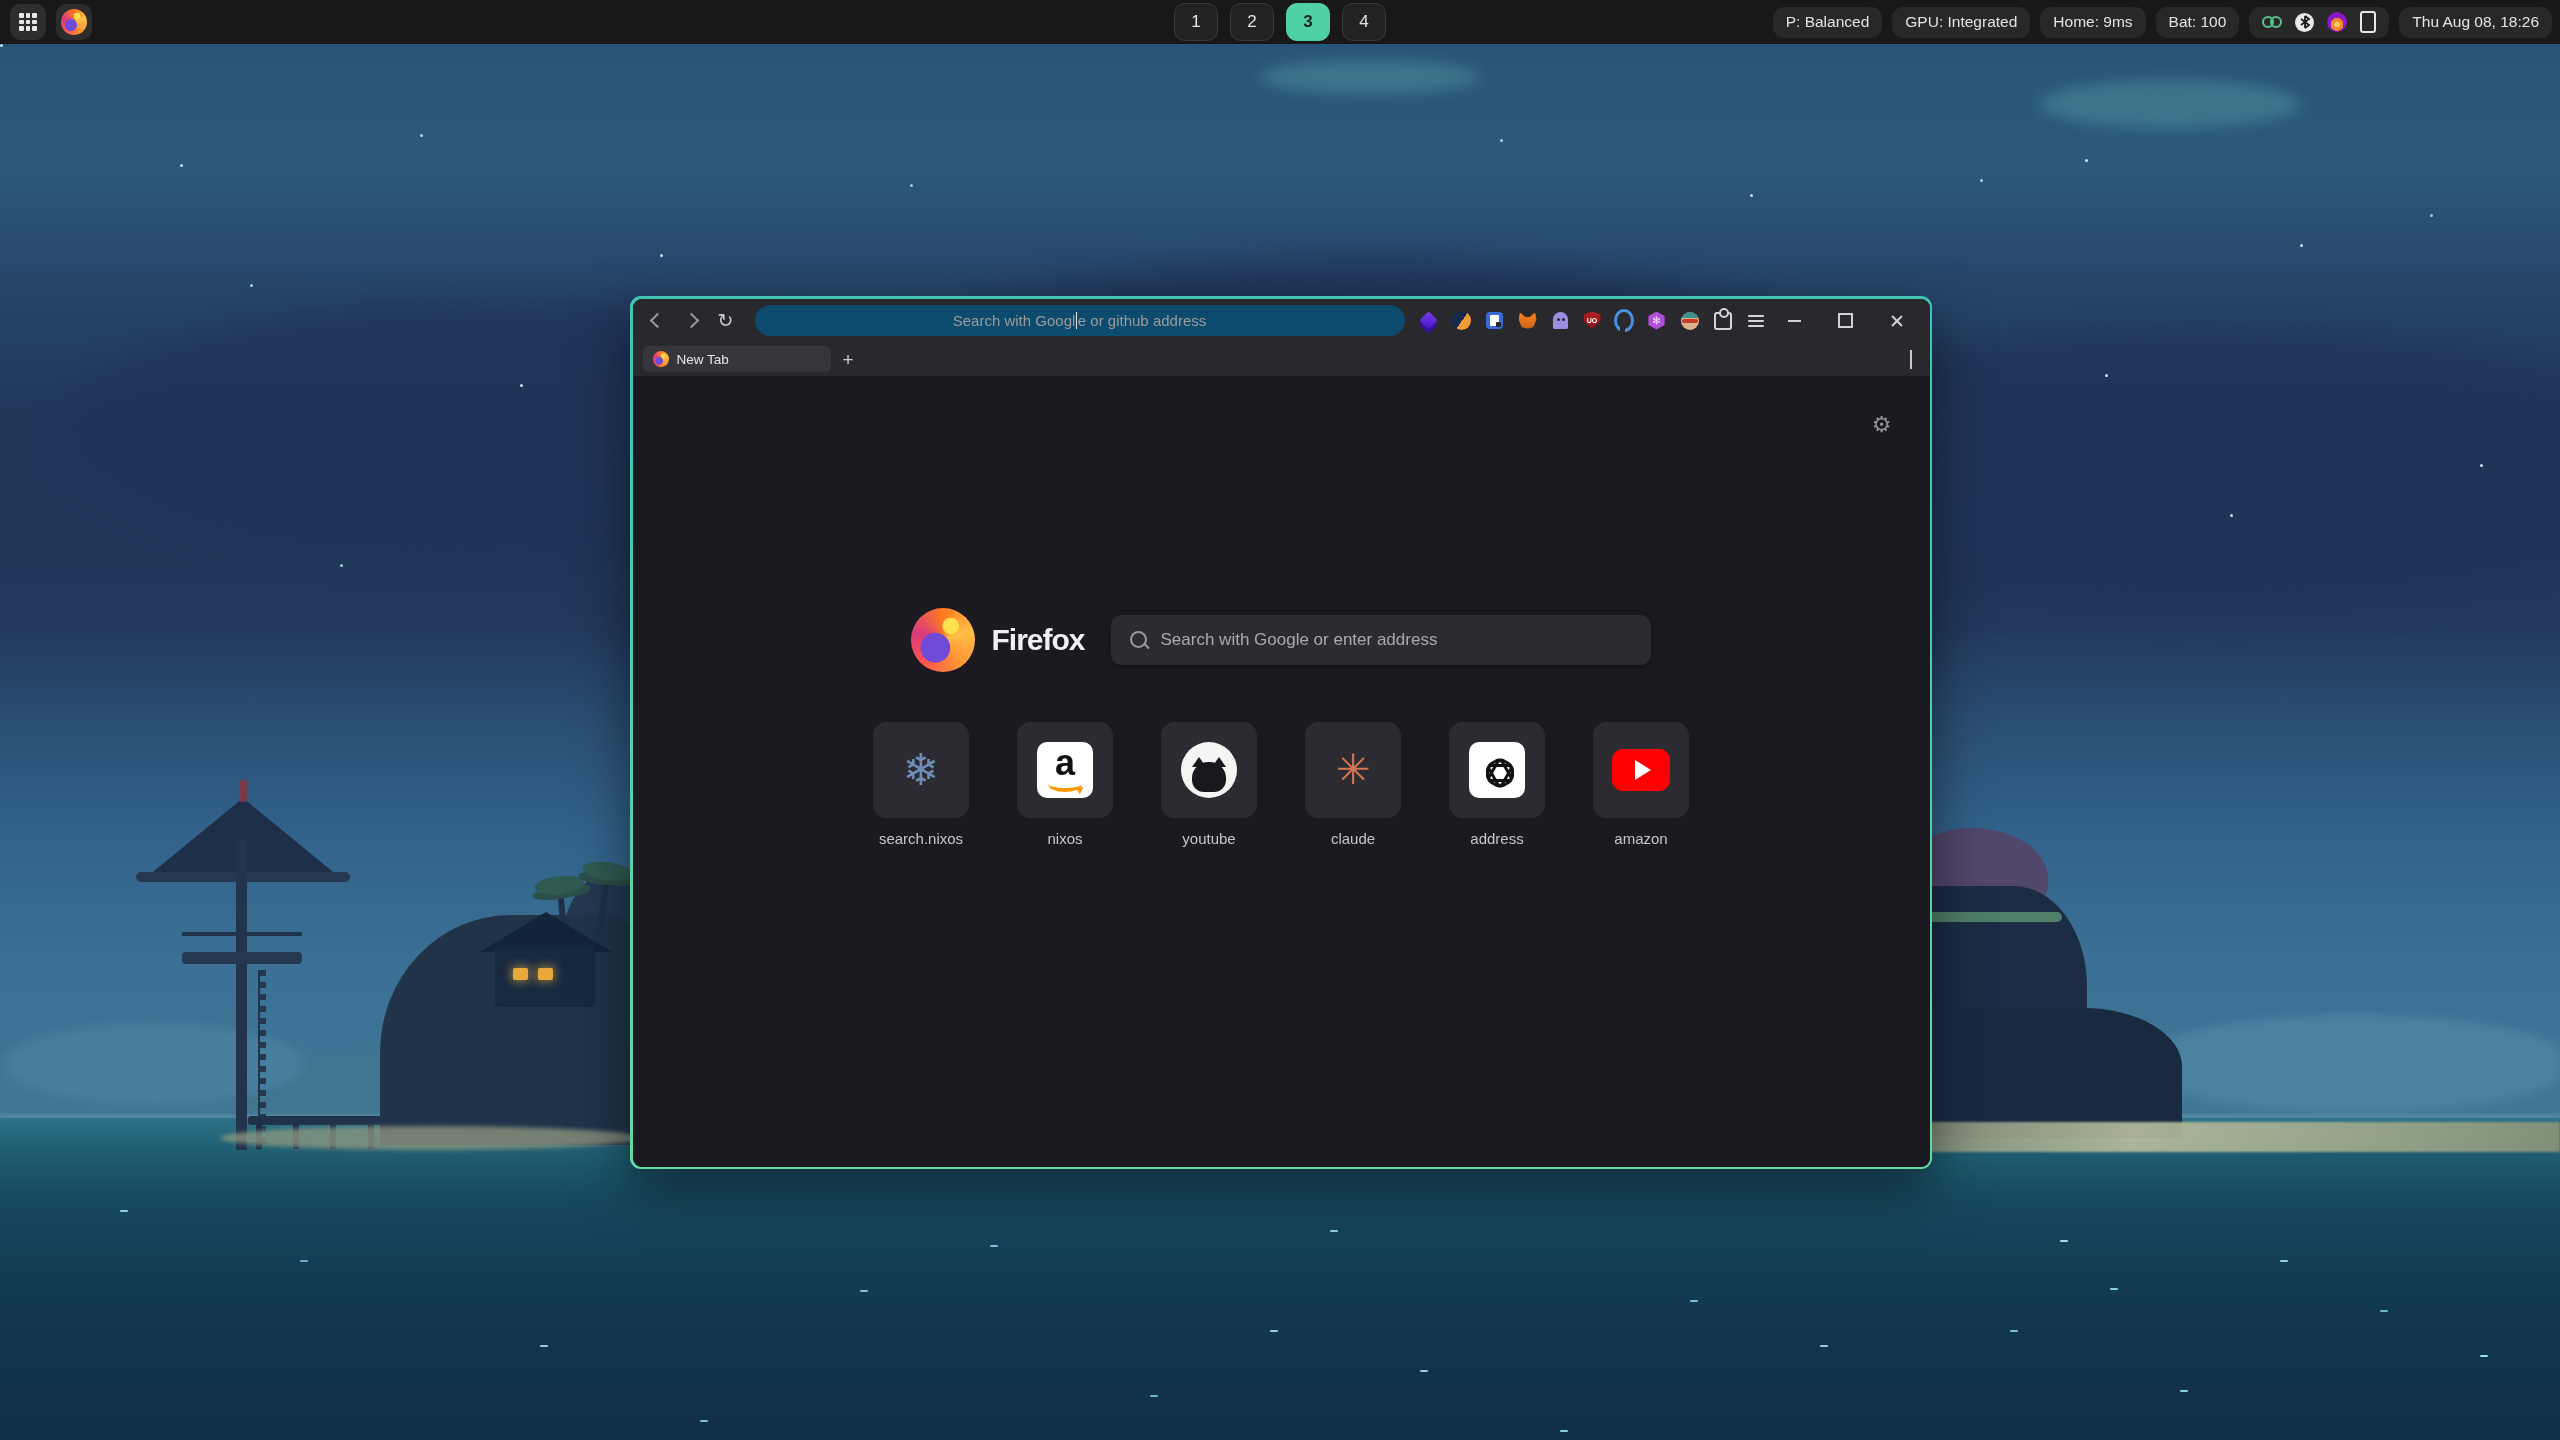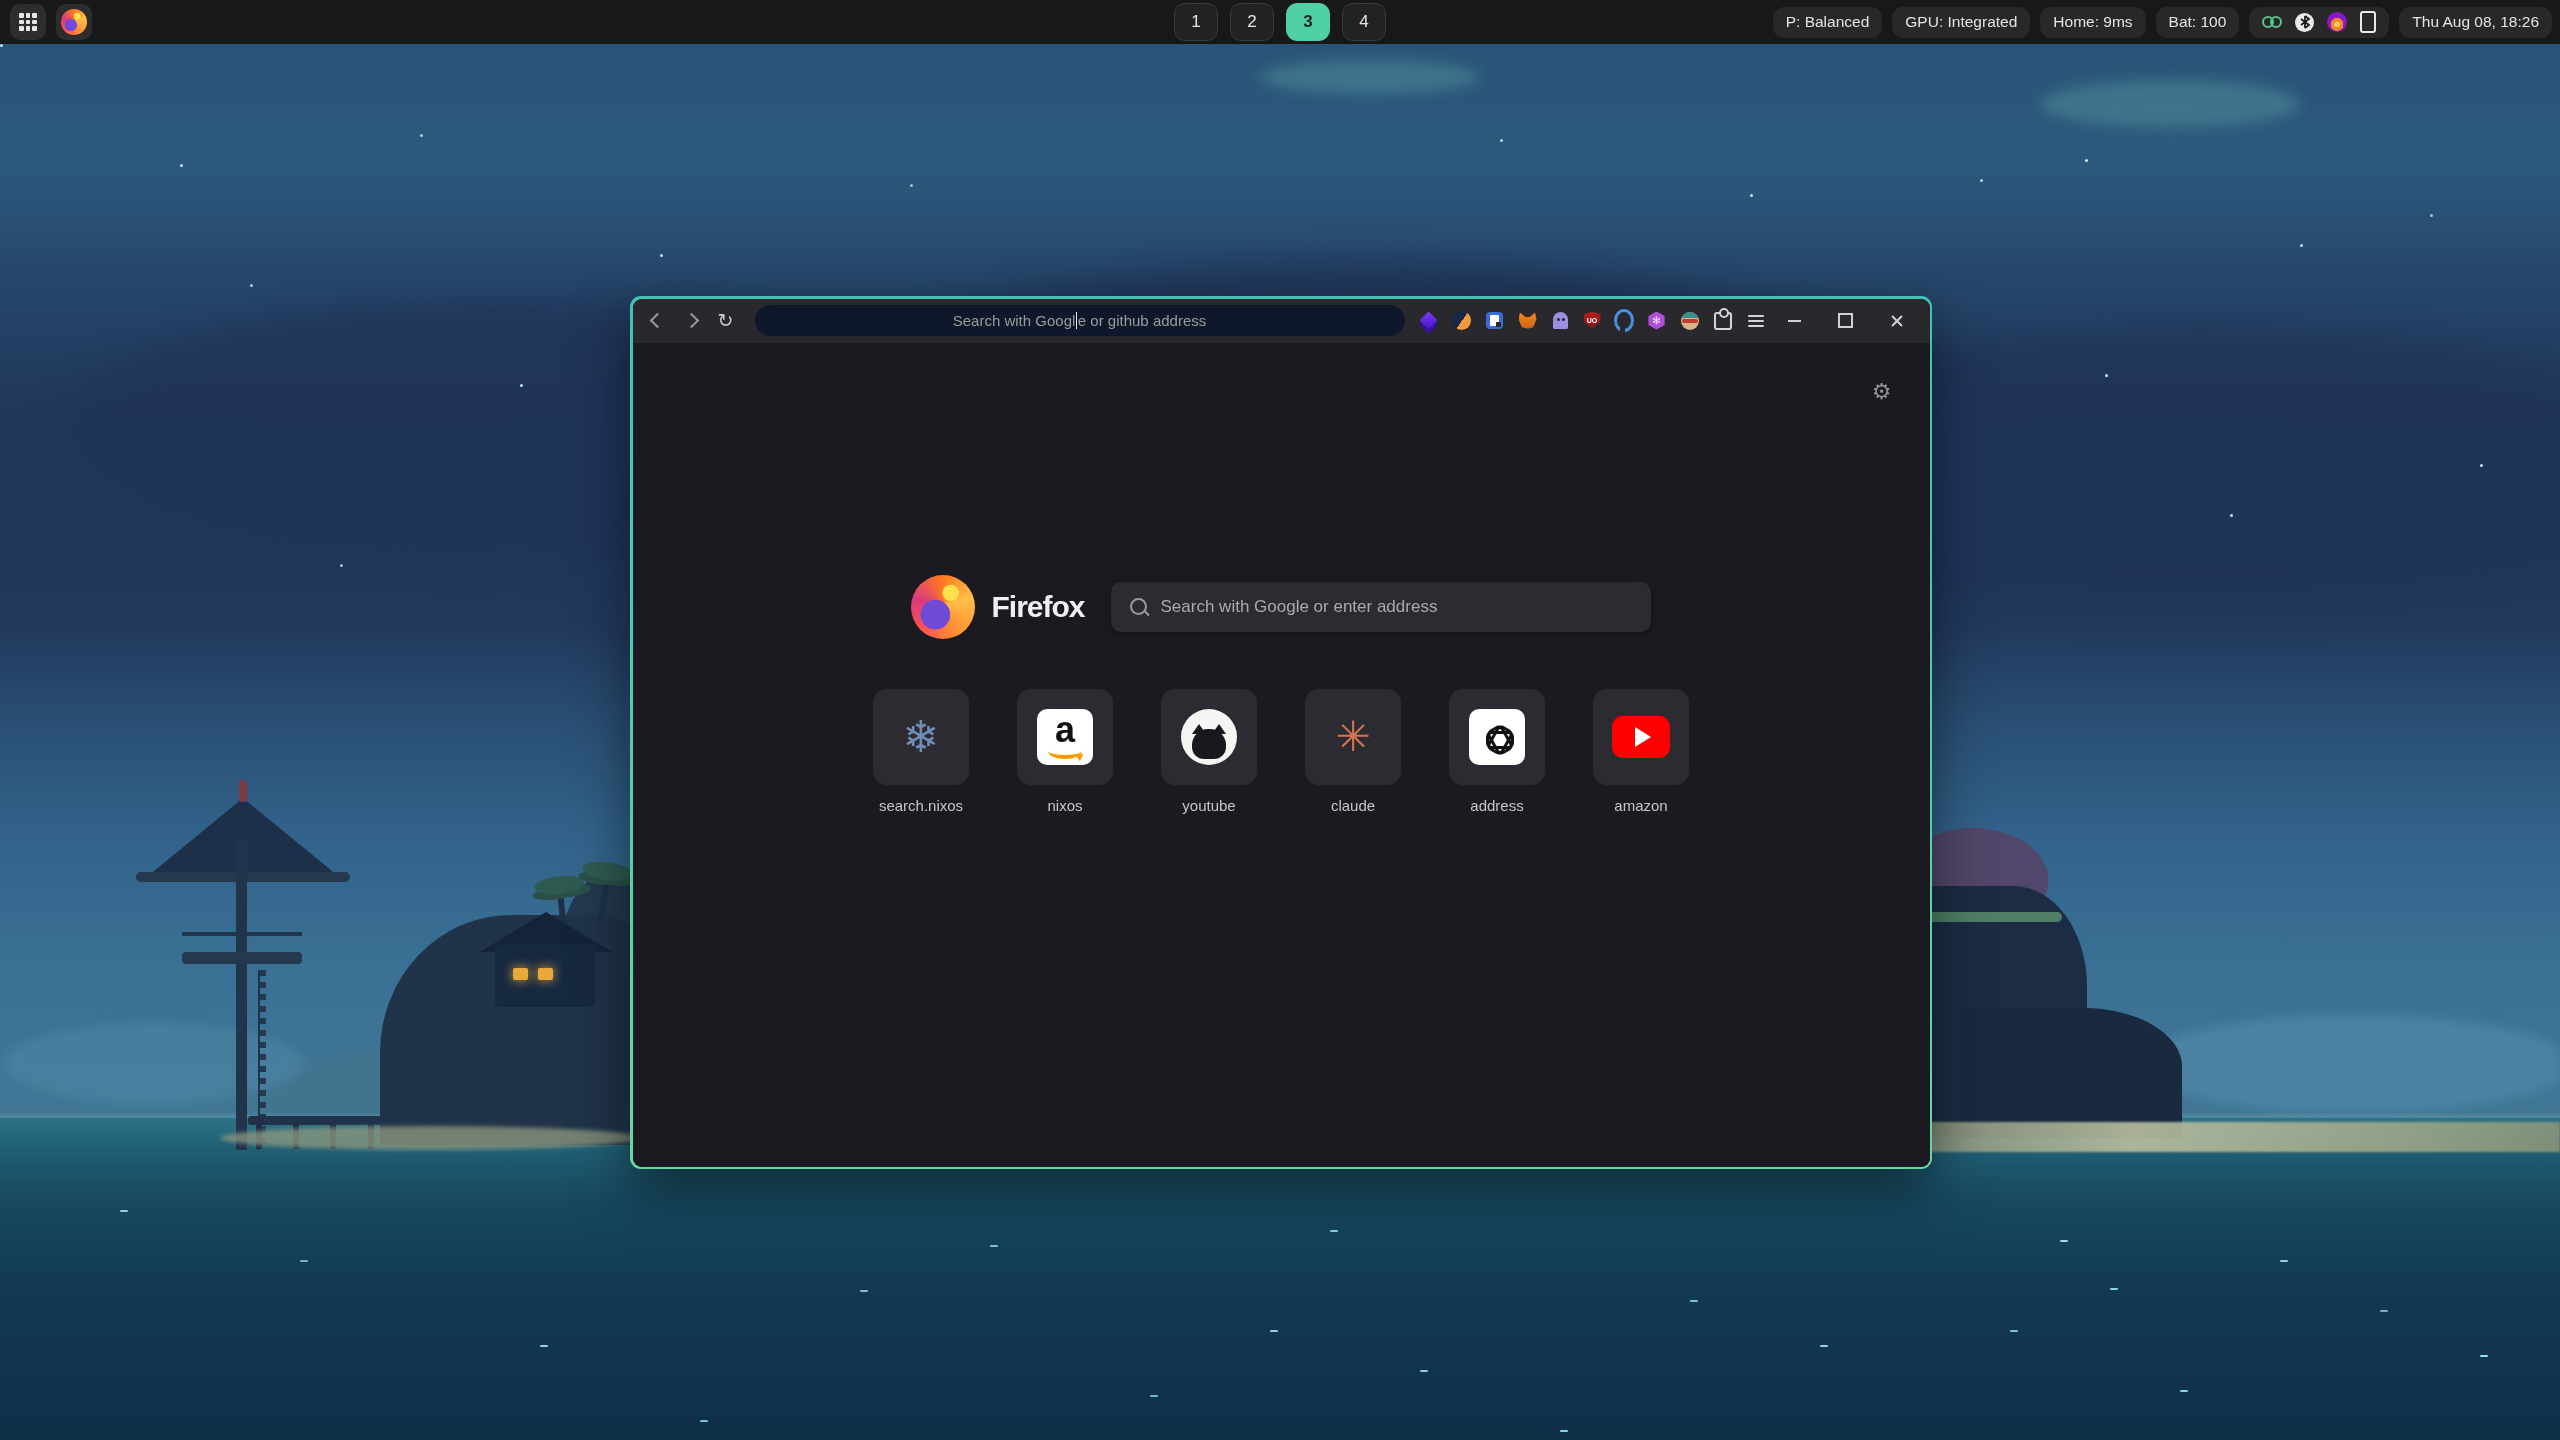--- a/index.html
+++ b/index.html
@@ -105,21 +105,21 @@
 
   
   .winwrap{position:absolute;left:630px;top:296px;width:1297px;height:868px;border-radius:11px;padding:2.5px;
     background:linear-gradient(180deg,#3fc3b4,#66d8a1);box-shadow:0 20px 55px rgba(0,0,0,.5);z-index:4;}
   .win{width:100%;height:100%;border-radius:9px;overflow:hidden;display:flex;flex-direction:column;background:#1b1a20;}
   .navbar{height:44px;background:#29282c;display:flex;align-items:center;padding:0 12px;flex:none;}
   .navbtn{width:26px;height:26px;display:flex;align-items:center;justify-content:center;margin-right:8px;}
   .chev{width:9px;height:9px;border-left:2.4px solid #999;border-bottom:2.4px solid #999;transform:rotate(45deg);}
   .chev.r{transform:rotate(-135deg);}
   .reload{font-size:19px;color:#c9c9c9;line-height:1;}
-  .urlbar{flex:1;height:31px;background:#0f172a;border-radius:16px;margin:0 14px 0 8px;display:flex;
+  .urlbar{flex:1;height:31px;background:#0c4a6e;border-radius:16px;margin:0 14px 0 8px;display:flex;
     align-items:center;justify-content:center;color:#9b9b9b;font-size:15px;}
   .caret{display:inline-block;width:1.5px;height:17px;background:#e8e8e8;margin:0 .5px;vertical-align:-3px;}
   .extrow{display:flex;align-items:center;gap:13px;}
   .ext{width:20px;height:20px;display:flex;align-items:center;justify-content:center;position:relative;}
   .gem{width:13px;height:13px;background:linear-gradient(135deg,#7b3ff2,#4412c4);transform:rotate(45deg);border-radius:2px;
     box-shadow:3px 3px 0 #32119d;}
   .orbit{width:19px;height:19px;border-radius:50%;background:linear-gradient(125deg,#16294a 52%,#f29b38 52%);}
   .lockshield{width:17px;height:17px;background:#3a6bd8;border-radius:4px;display:flex;align-items:center;justify-content:center;}
   .lockshield i{width:9px;height:11px;background:#fff;border-radius:1px;display:block;position:relative;}
   .lockshield i::after{content:"";position:absolute;right:-2px;bottom:-1px;width:5px;height:5px;background:#23262b;border-radius:1px;}
@@ -354,20 +354,28 @@
             </span>
           <span class="navbtn">
               <span class="wmax"></span>
             </span>
           <span class="navbtn">
               <span class="wclose"></span>
             </span>
         </div>
       </div>
 
+      <div class="tabbar">
+        <div class="tab">
+          <span class="ffx tiny"></span>
+          <span class="lbl">New Tab</span>
+        </div>
+        <span class="newtab-btn">+</span>
+        <span class="tab-chev"><span class="chev d"></span></span>
+      </div>
 
       <div class="content">
         <span class="gear">⚙</span>
 
         <div class="hero">
           <div class="brandrow">
             <div class="ffx big"></div>
             <div class="wordmark">Firefox</div>
           </div>
           <div class="searchbox">

